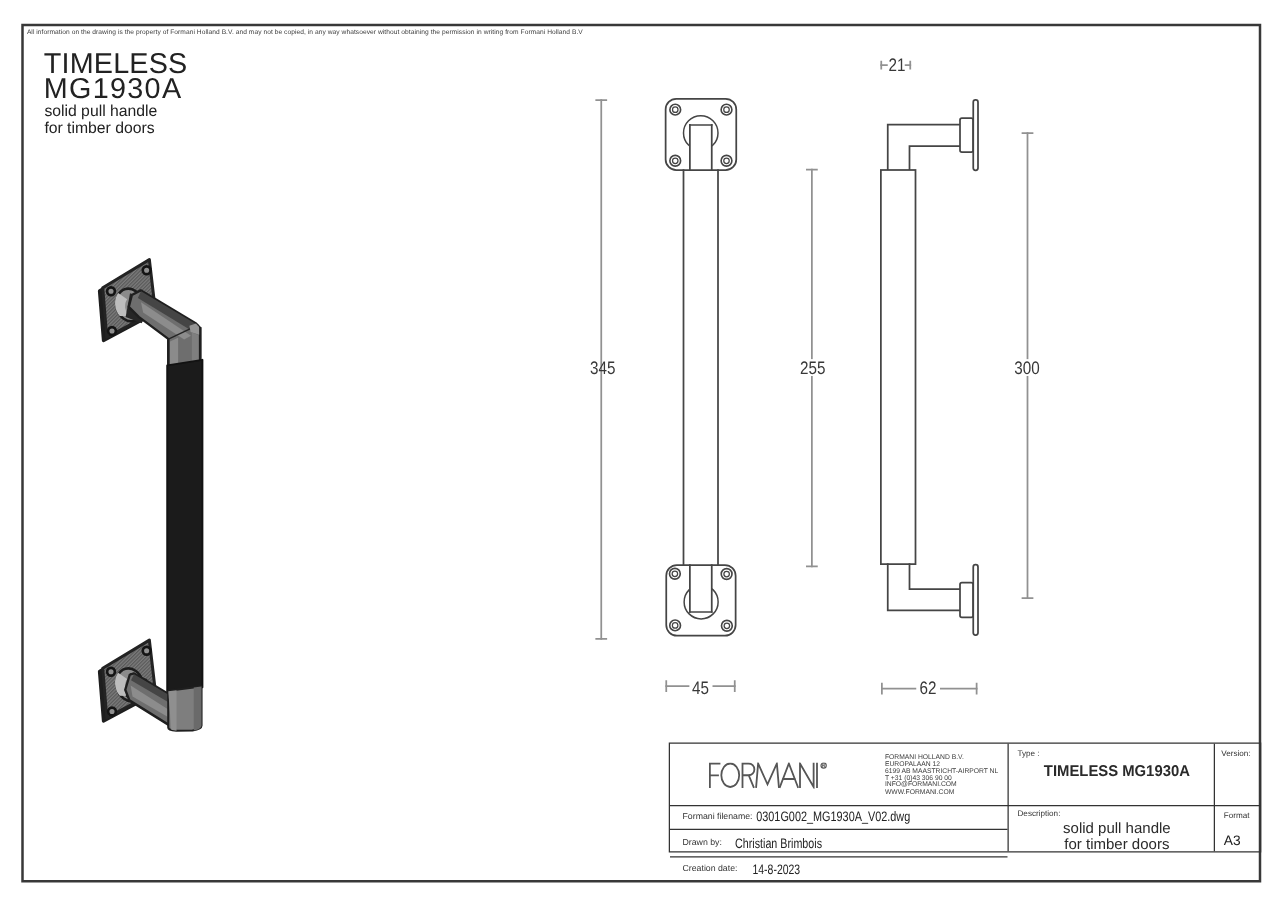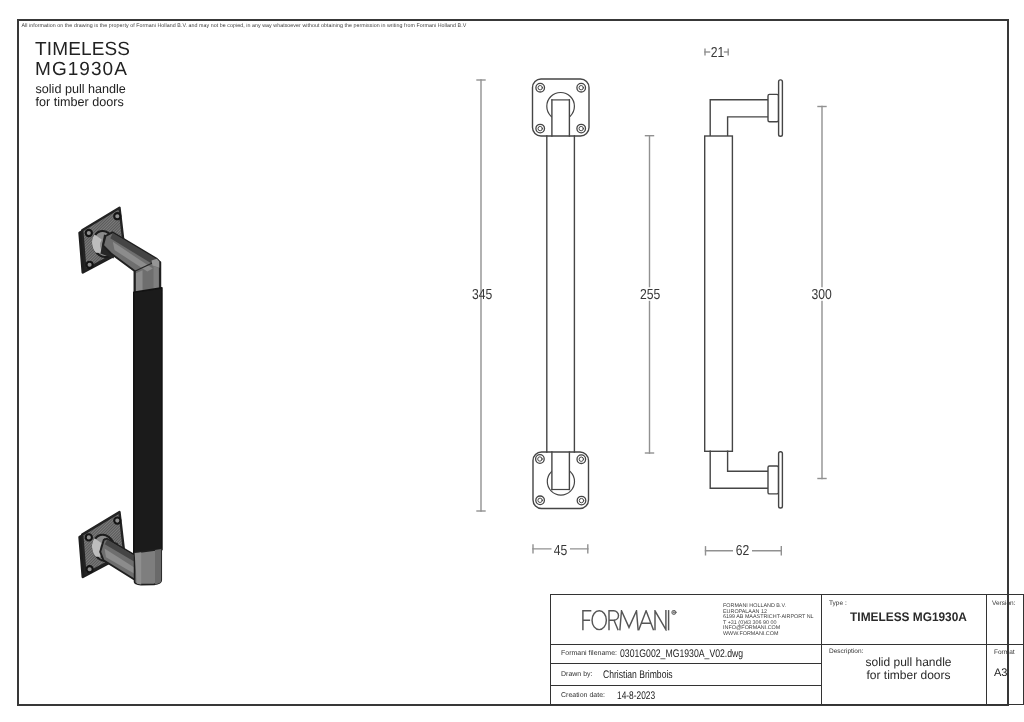--- a/index.html
+++ b/index.html
@@ -10,21 +10,21 @@
   .lbl{color:#3a3a3a;}
 </style>
 </head>
 <body>
 <div id="page">
 
   <div class="abs" style="left:16.5px;top:19px;width:992px;height:686.5px;border:2px solid #383838;"></div>
 
   <div class="abs" style="left:21.5px;top:22.8px;font-size:5.3px;letter-spacing:0.05px;color:#3c3c3c;white-space:nowrap;">All information on the drawing is the property of Formani Holland B.V. and may not be copied, in any way whatsoever without obtaining the permission in writing from Formani Holland B.V</div>
 
-  <div class="abs" style="left:35px;top:40px;font-size:19px;line-height:20.2px;color:#222;letter-spacing:0.15px;">TIMELESS<br><span style="letter-spacing:1.05px;">MG1930A</span></div>
+  <div class="abs" style="left:35px;top:40px;font-size:23px;line-height:20.2px;color:#222;letter-spacing:0.15px;">TIMELESS<br><span style="letter-spacing:1.05px;">MG1930A</span></div>
   <div class="abs" style="left:35.5px;top:82.5px;font-size:12.6px;line-height:13.8px;color:#222;">solid pull handle<br>for timber doors</div>
 
   <svg class="abs" style="left:0;top:0;" width="1024" height="722" viewBox="0 0 1024 722" fill="none" stroke-linecap="square">
     <g stroke="#454545" stroke-width="1.4">
 
       <line x1="546.8" y1="136" x2="546.8" y2="452"></line>
       <line x1="574.4" y1="136" x2="574.4" y2="452"></line>
 
       <circle cx="560.6" cy="106.3" r="13.8" stroke-width="1.2"></circle>
       <rect x="551.9" y="99.9" width="17.5" height="36.1" fill="#fff" stroke="none"></rect>
@@ -176,21 +176,21 @@
       <path d="M 107 538.7 L 137.5 556.8 L 137.5 581.5 L 103.5 560.3 L 100.2 551.8 L 103.8 539.8 Z" fill="#6e6e6e" stroke="#1f1f1f" stroke-width="1.9"></path>
       <path d="M 107.2 539.4 L 137.5 557.4 L 137.5 563.4 L 104.8 544.2 Z" fill="#454545" stroke="none"></path>
       <path d="M 104.5 548.4 L 137.5 569.4 L 137.5 575.4 L 106 557.2 Z" fill="#8c8c8c" stroke="none"></path>
 
       <path d="M 134.6 552.6 L 161.2 549.1 L 161.2 580.4 Q 161.2 583.2 154 584.4 L 141 584.6 Q 134.6 584.2 134.6 582 Z" fill="#7e7e7e" stroke="#1f1f1f" stroke-width="1.7"></path>
       <path d="M 134.6 553 L 141.2 552.2 L 141.2 584.6 L 137 583.8 Z" fill="#8f8f8f" stroke="none"></path>
       <path d="M 155 549.9 L 161.2 549.1 L 161.2 580.4 Q 161.2 583 156 584.2 L 155 584.2 Z" fill="#6a6a6a" stroke="none"></path>
     </g>
   </svg>
 
-  <div class="abs" style="left:550px;top:594px;width:473.5px;height:111px;border:1.6px solid #333;">
+  <div class="abs" style="left:535px;top:594px;width:473.5px;height:88px;border:1.6px solid #333;">
 
     <div class="abs" style="left:269.5px;top:0;width:1.4px;height:100%;background:#333;"></div>
     <div class="abs" style="left:435px;top:0;width:1.4px;height:100%;background:#333;"></div>
 
     <div class="abs" style="left:0;top:48.5px;width:100%;height:1.4px;background:#333;"></div>
     <div class="abs" style="left:0;top:67.5px;width:269.5px;height:1.2px;background:#333;"></div>
     <div class="abs" style="left:0;top:90px;width:269.5px;height:1.2px;background:#333;"></div>
 
     <svg class="abs" style="left:30.5px;top:14.6px;" width="100" height="21" viewBox="0 0 100 21">
       <g stroke="#565656" stroke-width="1.45" fill="none" stroke-linecap="square">

